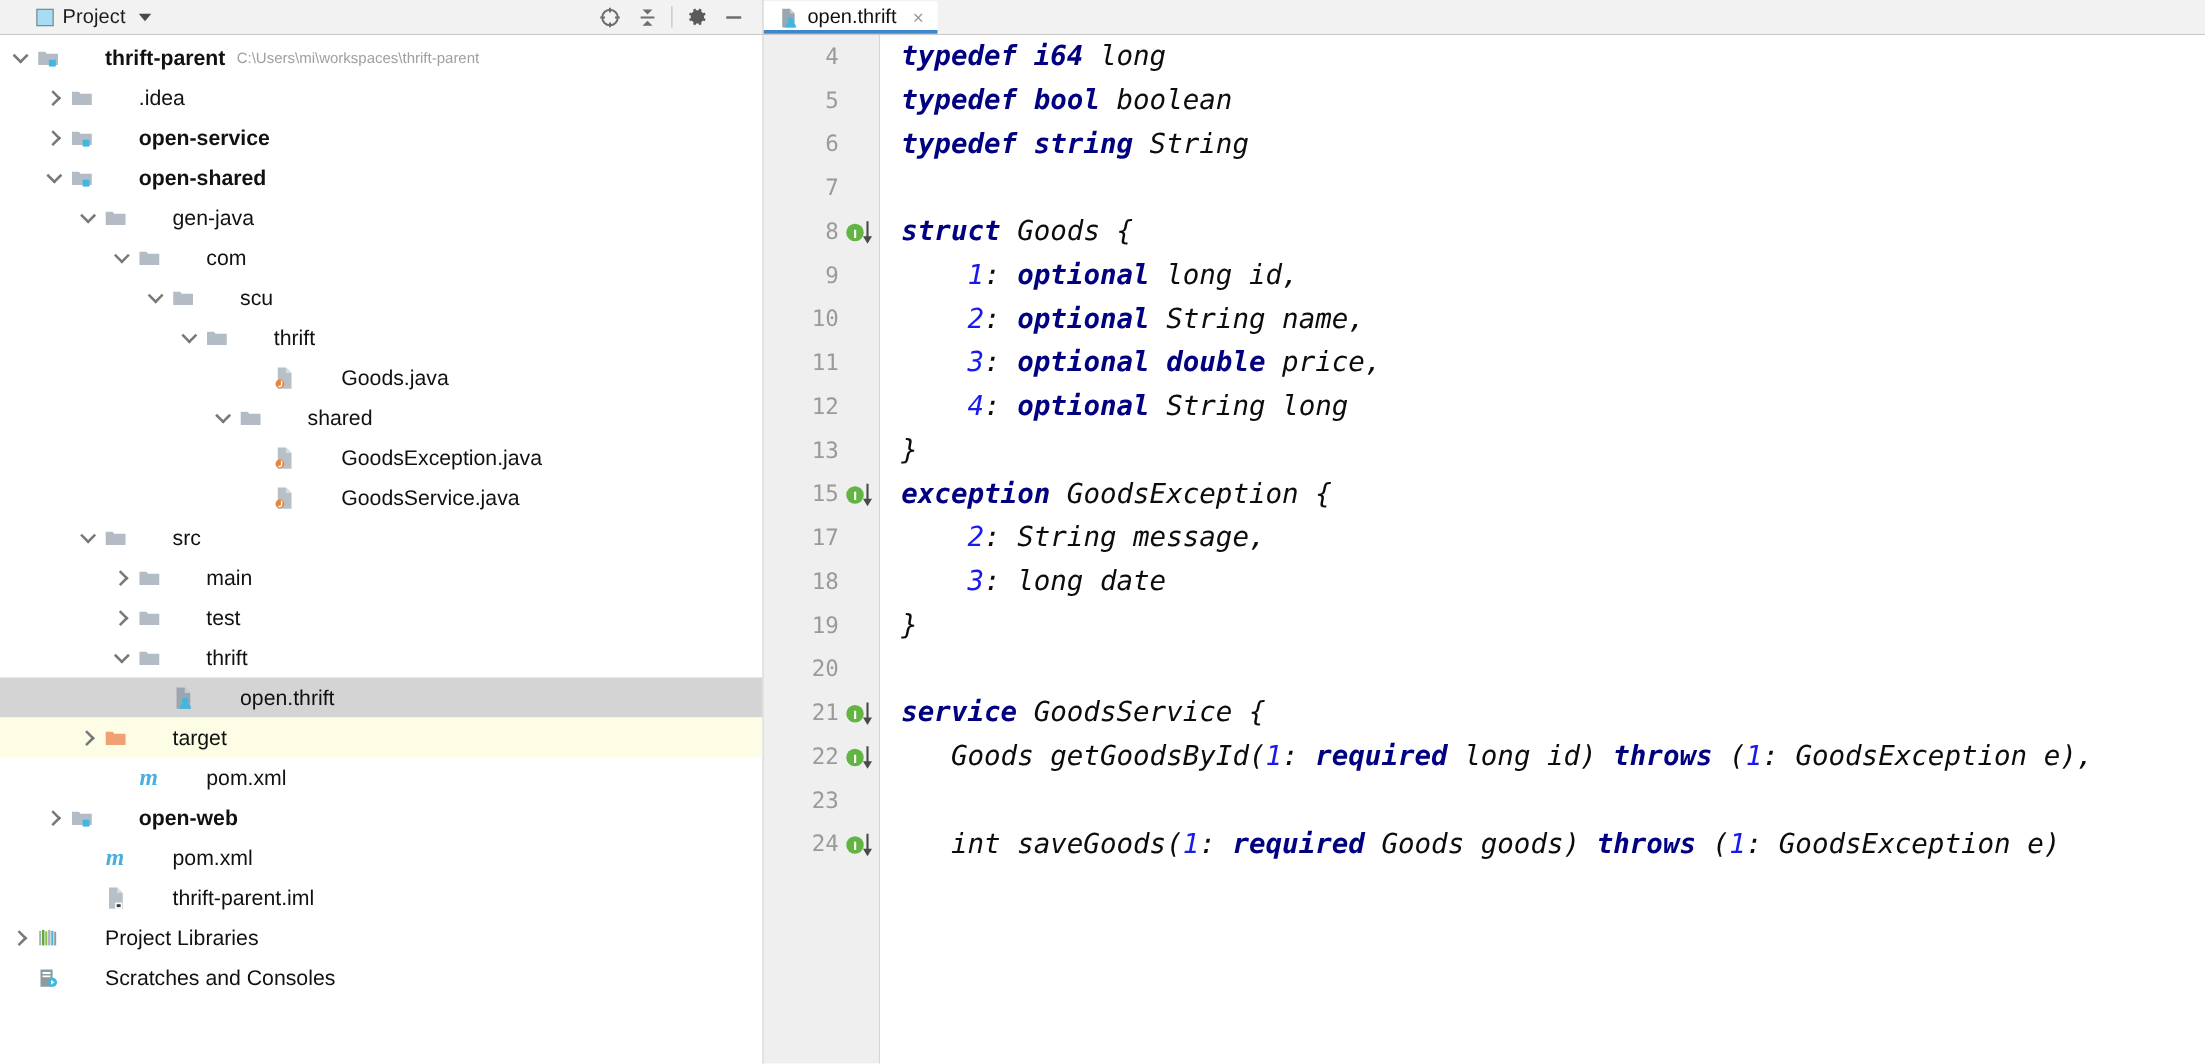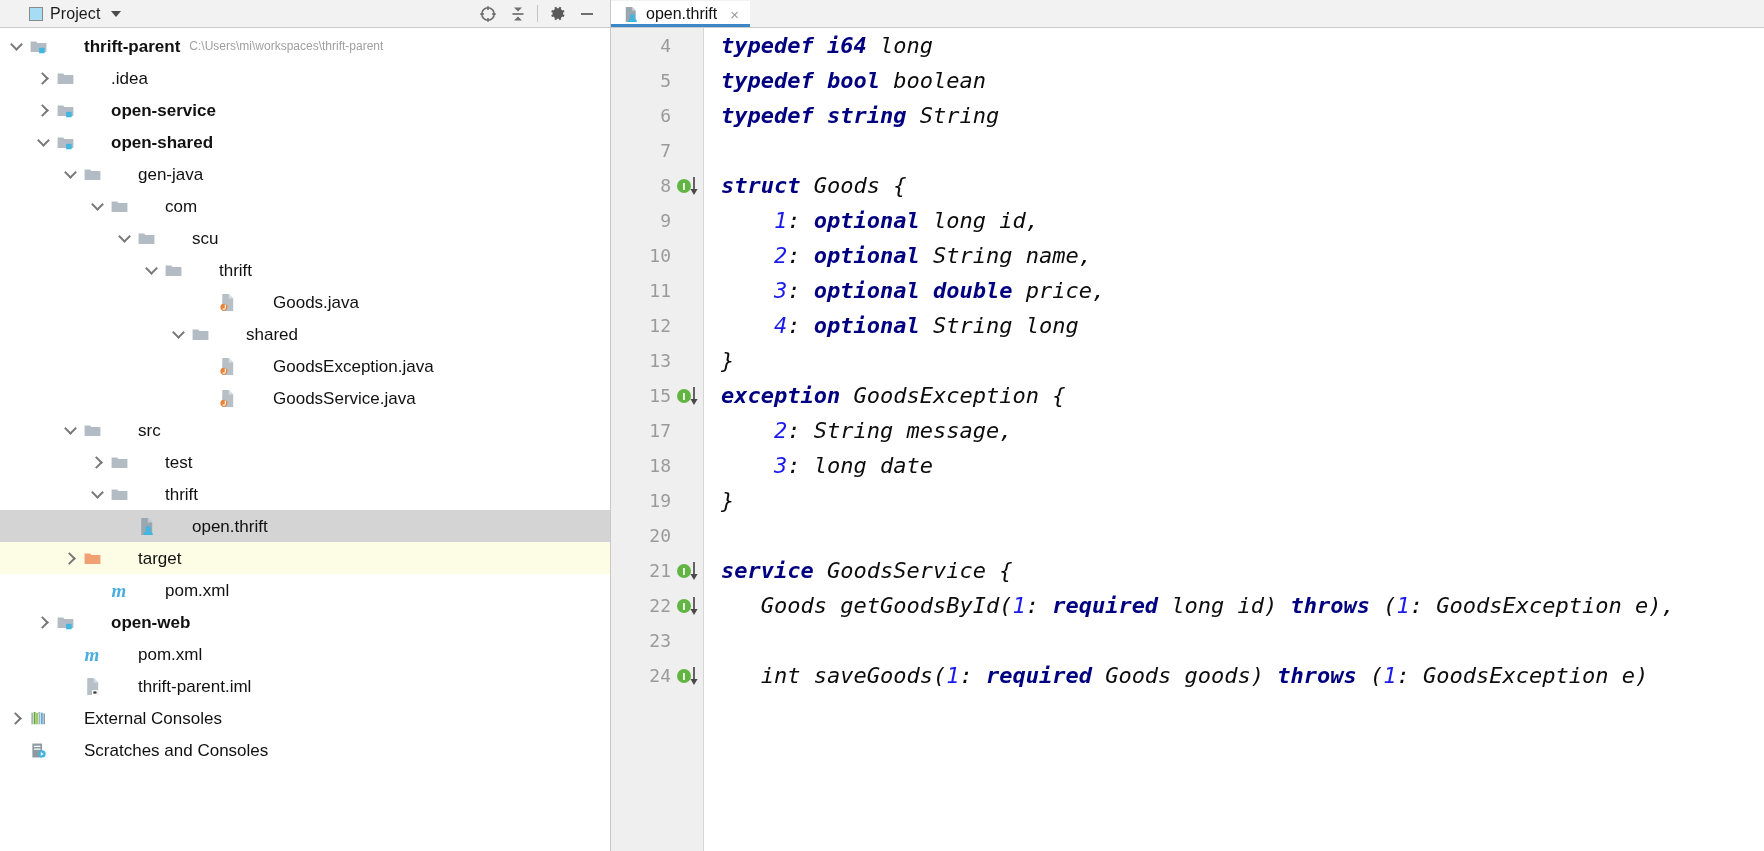--- a/index.html
+++ b/index.html
@@ -473,20 +473,32 @@
         <div class="row">
           <span style="flex: 0 0 89px;"></span>
           <span class="arrow">
             <span class="chev right"></span>
           </span>
           <span class="ticon">
             <svg width="19" height="19" viewBox="0 0 18 18">
               <path fill="#b3bcc4" d="M1.5 4.2h5.2l1.3 1.5h8.5v8.6h-15z"></path>
             </svg>
           </span>
+          <span class="tlabel">main</span>
+        </div>
+        <div class="row">
+          <span style="flex: 0 0 89px;"></span>
+          <span class="arrow">
+            <span class="chev right"></span>
+          </span>
+          <span class="ticon">
+            <svg width="19" height="19" viewBox="0 0 18 18">
+              <path fill="#b3bcc4" d="M1.5 4.2h5.2l1.3 1.5h8.5v8.6h-15z"></path>
+            </svg>
+          </span>
           <span class="tlabel">test</span>
         </div>
         <div class="row">
           <span style="flex: 0 0 89px;"></span>
           <span class="arrow">
             <span class="chev down"></span>
           </span>
           <span class="ticon">
             <svg width="19" height="19" viewBox="0 0 18 18">
               <path fill="#b3bcc4" d="M1.5 4.2h5.2l1.3 1.5h8.5v8.6h-15z"></path>
@@ -569,21 +581,21 @@
           <span class="ticon">
             <svg width="19" height="19" viewBox="0 0 18 18">
               <rect x="2.2" y="3.5" width="1.6" height="11" fill="#a8b2b9"></rect>
               <rect x="4.4" y="2.8" width="1.8" height="11.7" fill="#5fa832"></rect>
               <rect x="6.8" y="3.8" width="1.6" height="10.7" fill="#89c24a"></rect>
               <rect x="9.0" y="2.8" width="1.8" height="11.7" fill="#a8b2b9"></rect>
               <rect x="11.4" y="3.5" width="1.6" height="11" fill="#4aaede"></rect>
               <rect x="13.6" y="4.2" width="1.5" height="10.3" fill="#8e9aa2"></rect>
             </svg>
           </span>
-          <span class="tlabel">External Consoles</span>
+          <span class="tlabel">Project Libraries</span>
         </div>
         <div class="row">
           <span style="flex: 0 0 8px;"></span>
           <span class="arrow none"></span>
           <span class="ticon">
             <svg width="19" height="19" viewBox="0 0 18 18">
               <path fill="#8e9aa2" d="M3.2 2.4h9.2v13.2H3.2z"></path>
               <path fill="#ffffff" d="M4.8 4.4h6v1.4h-6zM4.8 7h6v1.4h-6z"></path>
               <circle cx="12.4" cy="12.2" r="3.4" fill="#40b6e0"></circle>
               <path fill="#ffffff" d="M11.2 10.4l2.6 1.8-2.6 1.8z"></path>

